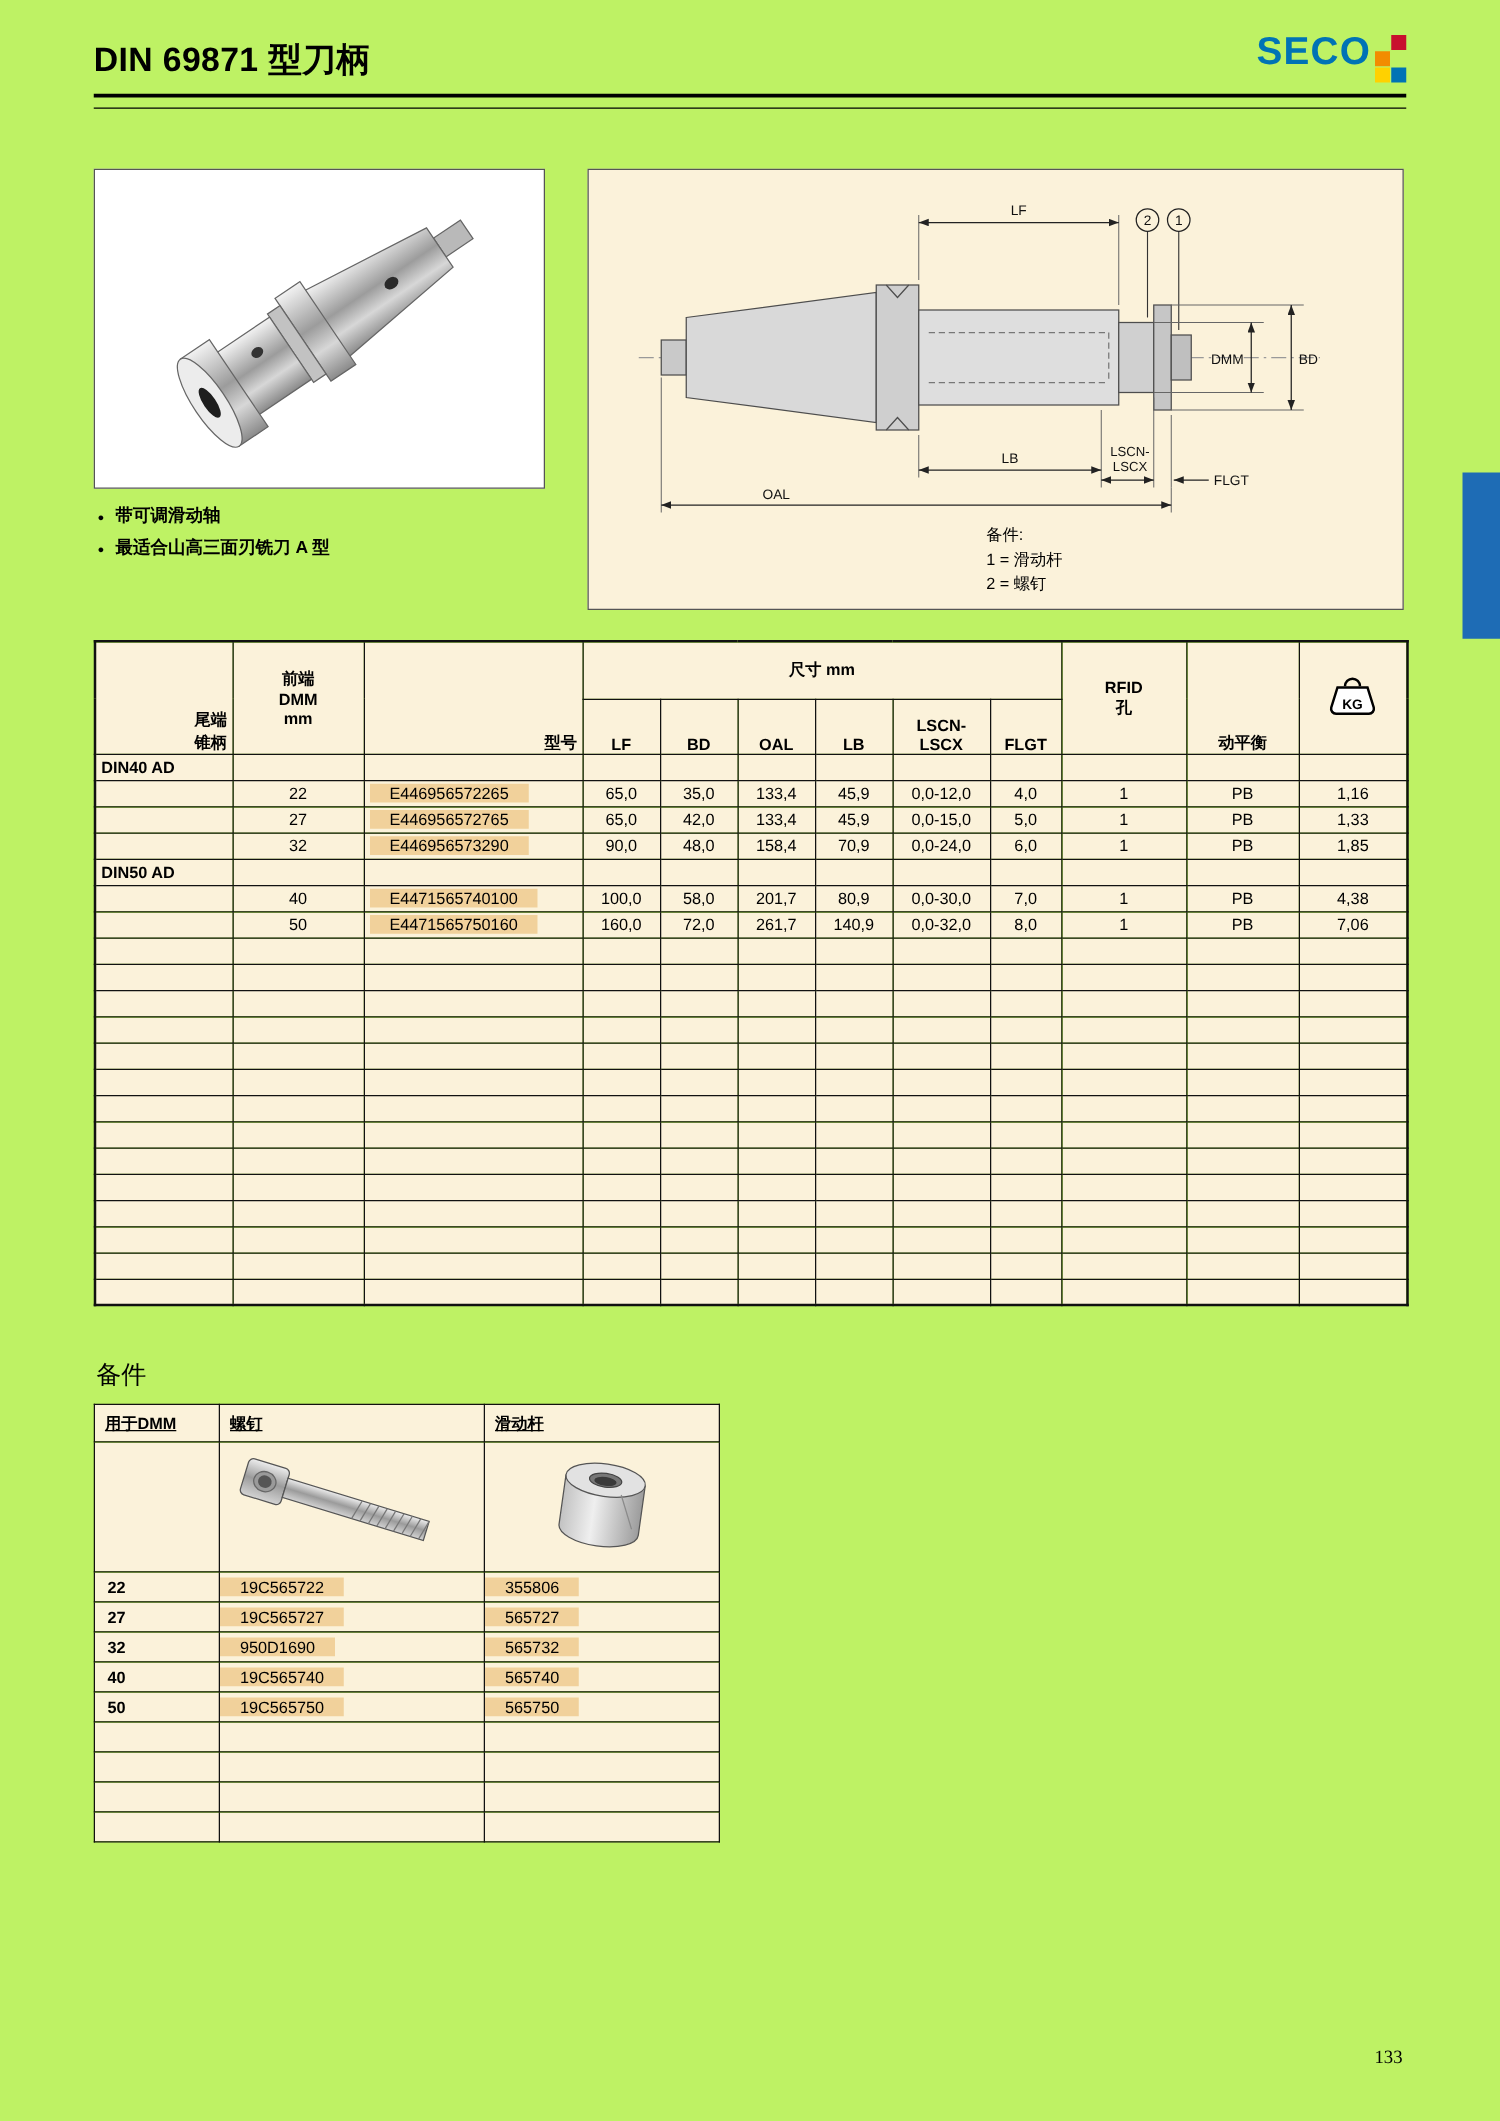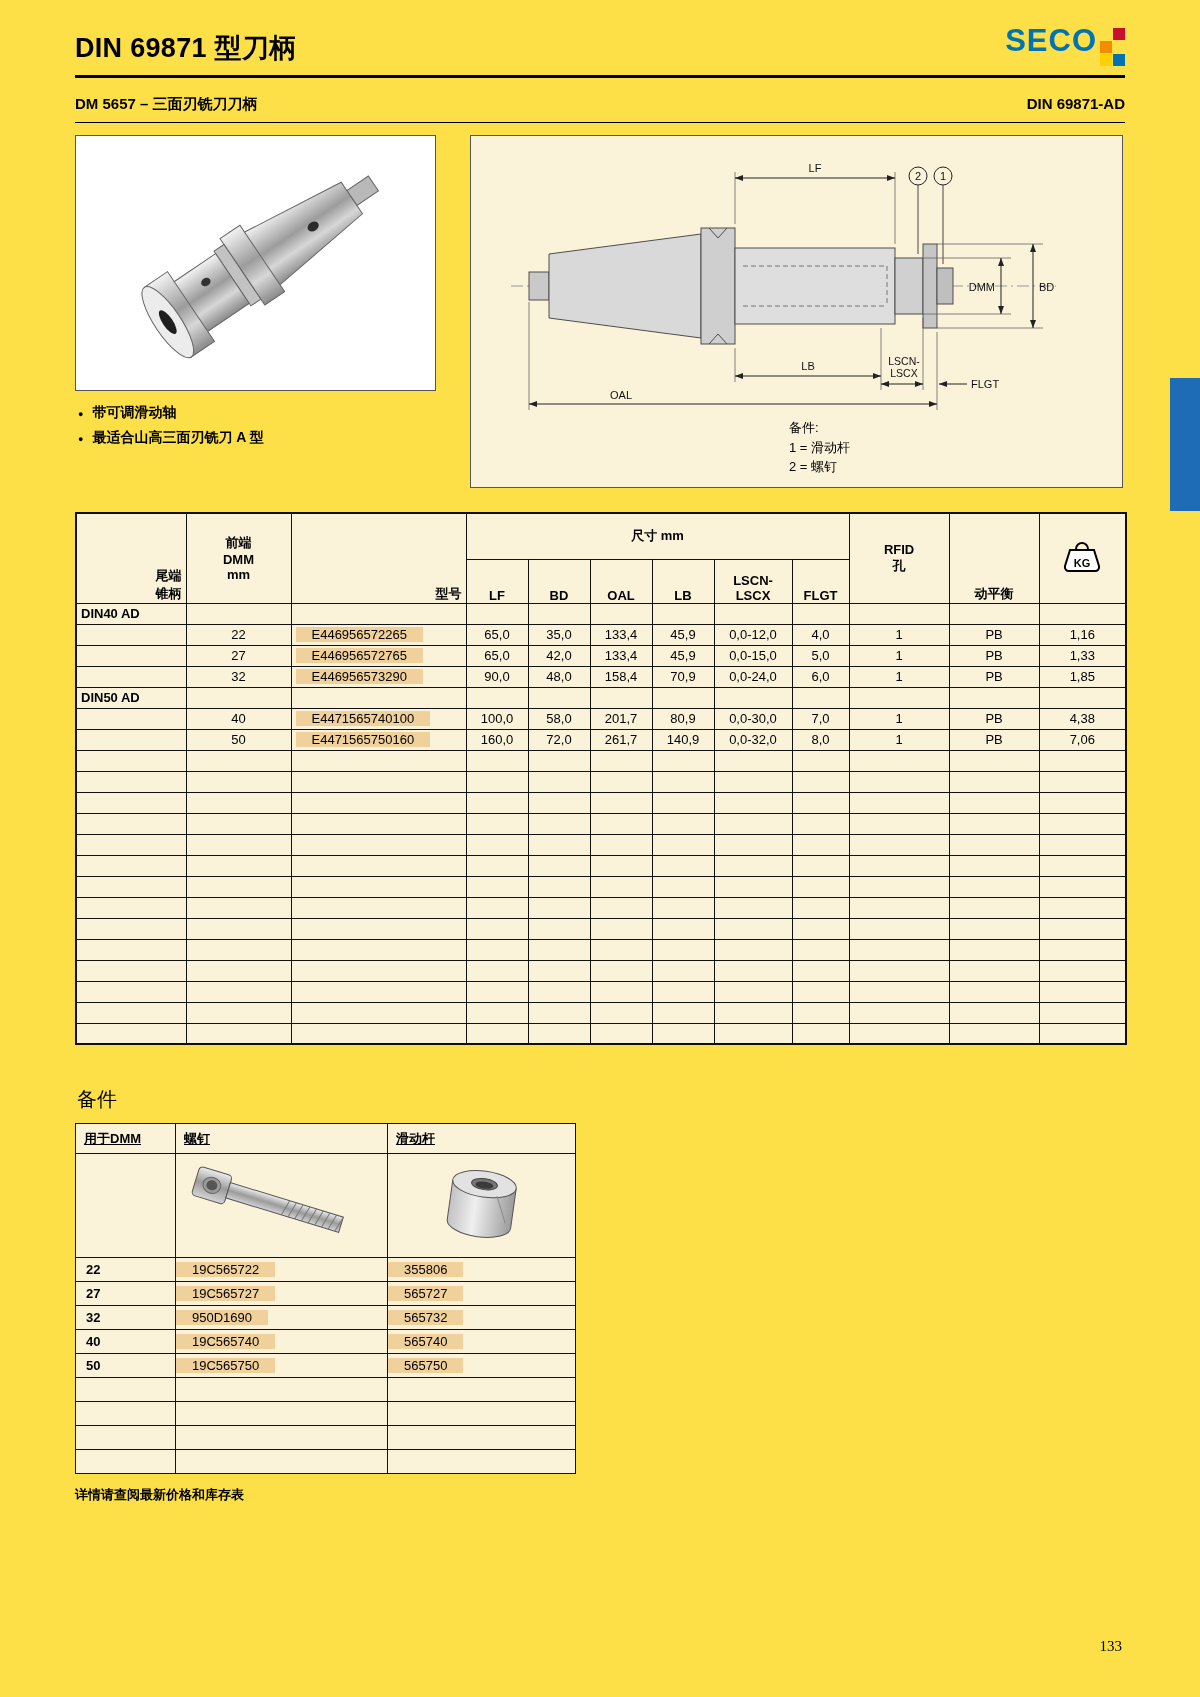--- a/index.html
+++ b/index.html
@@ -1,21 +1,21 @@
 <!DOCTYPE html>
 <html style="--brand-blue: #0073B5; --tab-blue: #1E6CB5; --cream: #FBF2DA; --peach: #F8E0B8; --highlight: #F1D19B;"><head>
 <meta charset="utf-8">
 <style>
   :root{
     --brand-blue:#0073B5; --tab-blue:#1E6CB5;
     --cream:#FBF2DA; --peach:#F8E0B8; --highlight:#F1D19B;
   }
   *{box-sizing:border-box;}
   body{margin:0;background:#e9e9e9;font-family:"Liberation Sans",sans-serif;color:#000;}
-  .page{position:relative;width:1200px;height:1697px;margin:0 auto;background:#fde047;overflow:hidden;}
+  .page{position:relative;width:1200px;height:1697px;margin:0 auto;background:#bef264;overflow:hidden;}
 
   
   .hdr{position:absolute;left:75px;top:26px;width:1050px;}
   .title-row{display:flex;justify-content:space-between;align-items:flex-end;}
   .title{font-size:27px;font-weight:bold;margin:0;letter-spacing:.3px;}
   .logo{display:flex;align-items:flex-start;gap:3px;}
   .logo-text{color:var(--brand-blue);font-size:31px;font-weight:bold;letter-spacing:1px;line-height:.95;}
   .logo-squares{display:grid;grid-template-columns:repeat(2,12px);grid-auto-rows:12px;gap:1px;margin-top:2px;}
   .sq{width:12px;height:12px;}
   .rule-thick{height:3px;background:#000;margin-top:9px;}
@@ -81,24 +81,20 @@
             <div class="sq"></div>
             <div class="sq" style="background: rgb(200, 16, 46);"></div>
             <div class="sq" style="background: rgb(242, 140, 0);"></div>
             <div class="sq"></div>
             <div class="sq" style="background: rgb(255, 209, 0);"></div>
             <div class="sq" style="background: rgb(0, 115, 181);"></div>
           </span>
       </div>
     </div>
     <div class="rule-thick"></div>
-    <div class="sub-row">
-      <span>DM 5657 – 三面刃铣刀刀柄</span>
-      <span>DIN 69871-AD</span>
-    </div>
     <div class="rule-thin"></div>
   </div>
 
   <div class="photo-box">
     <svg width="359" height="254" viewBox="0 0 359 254">
       <defs>
         <linearGradient id="gph" x1="0" y1="0" x2="0" y2="1">
           <stop offset="0" stop-color="#f2f2f2"></stop>
             <stop offset="0.45" stop-color="#9c9c9c"></stop>
           <stop offset="0.7" stop-color="#d7d7d7"></stop>
@@ -649,17 +645,16 @@
             <td class="a2"></td>
             <td class="a3"></td>
           </tr>
           <tr>
             <td class="a1"></td>
             <td class="a2"></td>
             <td class="a3"></td>
           </tr>
         </tbody>
     </table>
-    <div class="acc-note">详情请查阅最新价格和库存表</div>
   </div>
 
   <div class="page-num">133</div>
 </div>
 
 </body></html>

